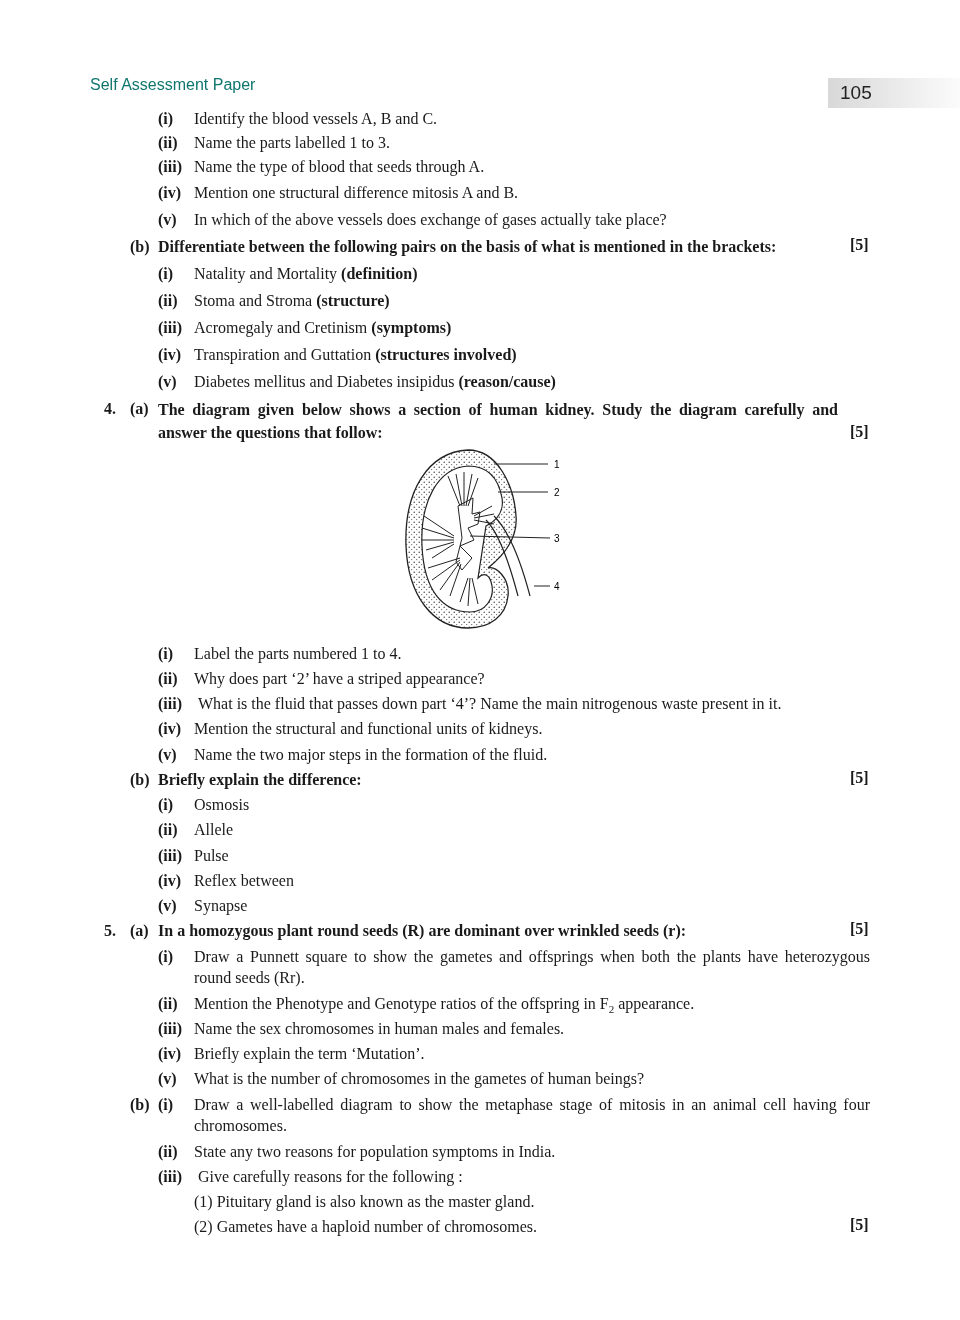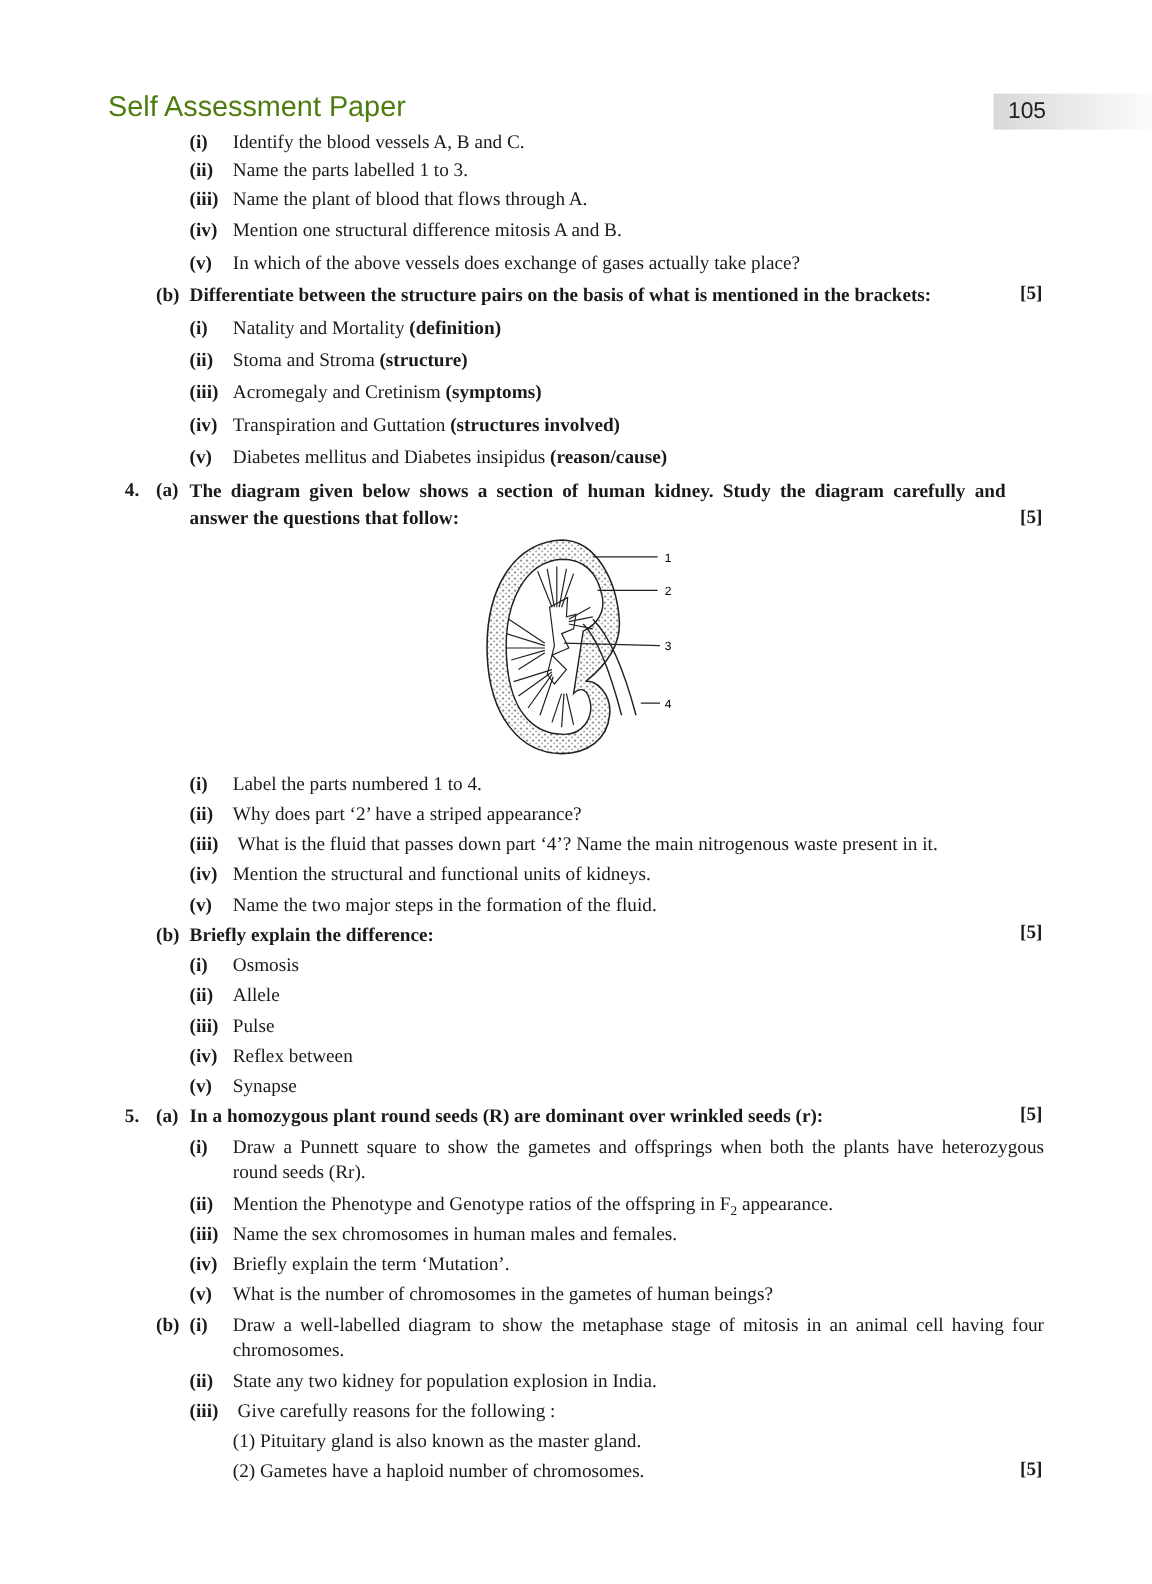--- a/index.html
+++ b/index.html
@@ -1,17 +1,17 @@
 <!DOCTYPE html>
 <html><head>
 <meta charset="utf-8">
 <style>
   html,body{margin:0;padding:0;background:#fff;}
   body{width:960px;height:1320px;position:relative;overflow:hidden;font-family:"Liberation Serif","DejaVu Serif",serif;color:#1a1a1a;}
-  .hdr-title{position:absolute;left:90px;top:76px;font-family:"Liberation Sans","DejaVu Sans",sans-serif;font-size:24px;color:#4d7c0f;}
+  .hdr-title{position:absolute;left:90px;top:76px;font-family:"Liberation Sans","DejaVu Sans",sans-serif;font-size:16px;color:#0f766e;}
   .pagebox{position:absolute;left:828px;top:78px;width:148px;height:30px;background:linear-gradient(90deg,#d8d8d8,#f4f4f4 70%,#fff);}
   .pagenum{position:absolute;left:12px;top:4px;font-family:"Liberation Sans","DejaVu Sans",sans-serif;font-size:19px;color:#222;}
   .line{position:absolute;font-size:16px;line-height:21px;white-space:nowrap;}
   .num{position:absolute;font-weight:bold;}
   .b{font-weight:bold;}
   .marks{position:absolute;left:850px;font-size:16px;font-weight:bold;}
   .txt{position:absolute;left:194px;width:676px;white-space:normal;text-align:justify;}
   .txtb{position:absolute;left:158px;width:712px;white-space:normal;text-align:justify;font-weight:bold;}
   .kidney{position:absolute;left:398px;top:446px;}
 </style>
@@ -27,35 +27,35 @@
   <div class="line" style="top:108px;">
       <span class="num" style="left:158px;">(i)</span>
       <span class="txt">Identify the blood vessels A, B and C.</span>
     </div>
   <div class="line" style="top:132px;">
       <span class="num" style="left:158px;">(ii)</span>
       <span class="txt">Name the parts labelled 1 to 3.</span>
     </div>
   <div class="line" style="top:156px;">
       <span class="num" style="left:158px;">(iii)</span>
-      <span class="txt">Name the plant of blood that flows through A.</span>
+      <span class="txt">Name the type of blood that seeds through A.</span>
     </div>
   <div class="line" style="top:182px;">
       <span class="num" style="left:158px;">(iv)</span>
       <span class="txt">Mention one structural difference mitosis A and B.</span>
     </div>
   <div class="line" style="top:209px;">
       <span class="num" style="left:158px;">(v)</span>
       <span class="txt">In which of the above vessels does exchange of gases actually take place?</span>
     </div>
 </div>
 
 <div class="line" style="top:236px;">
   <span class="num" style="left:130px;">(b)</span>
-  <span class="txtb" style="width:690px;">Differentiate between the structure pairs on the basis of what is mentioned in the brackets:</span>
+  <span class="txtb" style="width:690px;">Differentiate between the following pairs on the basis of what is mentioned in the brackets:</span>
 </div>
 <div class="marks" style="top:236px;">[5]</div>
 
 <div class="line" style="top:263px;">
     <span class="num" style="left:158px;">(i)</span>
     <span class="txt"><span>Natality and Mortality </span><span class="b">(definition)</span></span>
   </div>
 <div class="line" style="top:290px;">
     <span class="num" style="left:158px;">(ii)</span>
     <span class="txt"><span>Stoma and Stroma </span><span class="b">(structure)</span></span>
@@ -184,21 +184,21 @@
     <span class="txt">What is the number of chromosomes in the gametes of human beings?</span>
   </div>
 
 <div class="line" style="top:1094px;">
   <span class="num" style="left:130px;">(b)</span>
   <span class="num" style="left:158px;">(i)</span>
   <span class="txt">Draw a well-labelled diagram to show the metaphase stage of mitosis in an animal cell having four chromosomes.</span>
 </div>
 <div class="line" style="top:1141px;">
     <span class="num" style="left:158px;">(ii)</span>
-    <span class="txt">State any two kidney for population explosion in India.</span>
+    <span class="txt">State any two reasons for population symptoms in India.</span>
   </div>
 <div class="line" style="top:1166px;">
     <span class="num" style="left:158px;">(iii)</span>
     <span class="txt" style="left:198px;">Give carefully reasons for the following :</span>
   </div>
 <div class="line" style="top:1191px;">
     <span class="txt">(1) Pituitary gland is also known as the master gland.</span>
   </div>
 <div class="line" style="top:1216px;">
     <span class="txt">(2) Gametes have a haploid number of chromosomes.</span>

